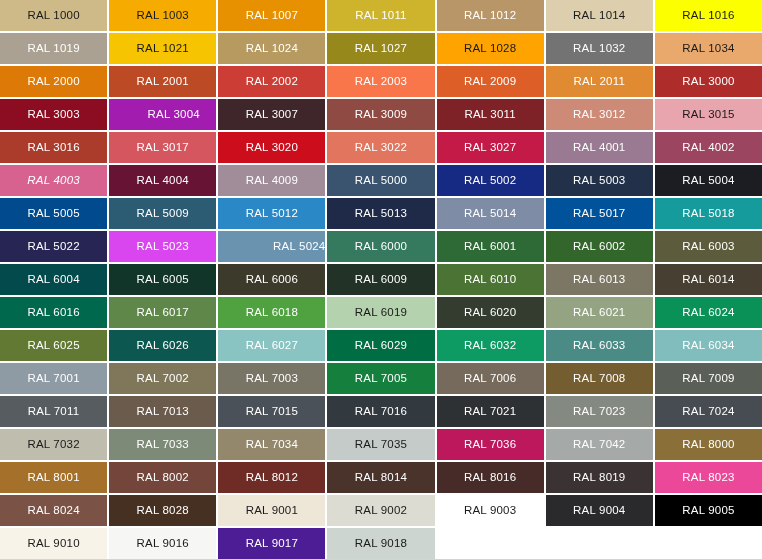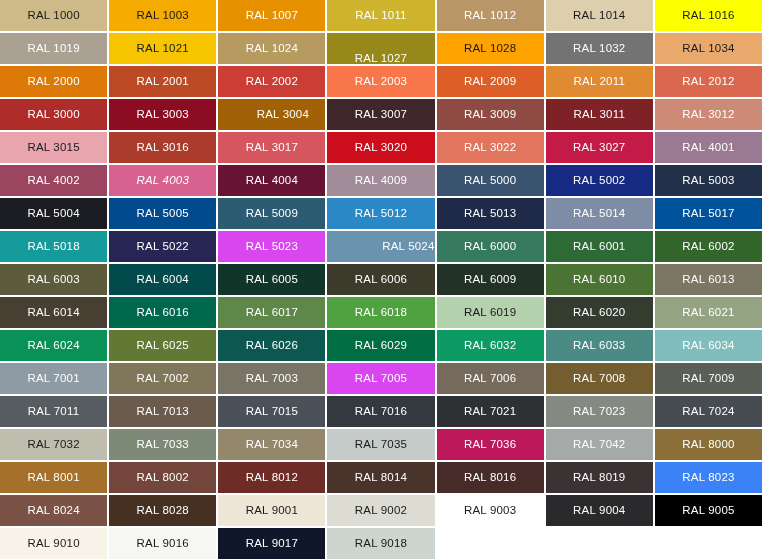--- a/index.html
+++ b/index.html
@@ -68,21 +68,21 @@
     </div>
     <div class="swatch" style="background: rgb(171, 161, 146);">
       <span class="swatch-label" style="color: rgb(255, 255, 255);">RAL 1019</span>
     </div>
     <div class="swatch" style="background: rgb(246, 196, 0);">
       <span class="swatch-label" style="color: rgb(26, 26, 26);">RAL 1021</span>
     </div>
     <div class="swatch" style="background: rgb(183, 154, 96);">
       <span class="swatch-label" style="color: rgb(255, 255, 255);">RAL 1024</span>
     </div>
-    <div class="swatch" style="background: rgb(150, 136, 27); align-items: flex-end;">
+    <div class="swatch" style="background: rgb(150, 136, 27);">
       <span class="swatch-label" style="color: rgb(255, 255, 255);">RAL 1027</span>
     </div>
     <div class="swatch" style="background: rgb(255, 163, 0);">
       <span class="swatch-label" style="color: rgb(26, 26, 26);">RAL 1028</span>
     </div>
     <div class="swatch" style="background: #737373;">
       <span class="swatch-label" style="color: rgb(255, 255, 255);">RAL 1032</span>
     </div>
     <div class="swatch" style="background: rgb(234, 169, 108);">
       <span class="swatch-label" style="color: rgb(26, 26, 26);">RAL 1034</span>
@@ -98,30 +98,27 @@
     </div>
     <div class="swatch" style="background: rgb(248, 118, 74);">
       <span class="swatch-label" style="color: rgb(255, 255, 255);">RAL 2003</span>
     </div>
     <div class="swatch" style="background: rgb(221, 95, 39);">
       <span class="swatch-label" style="color: rgb(255, 255, 255);">RAL 2009</span>
     </div>
     <div class="swatch" style="background: rgb(224, 139, 49);">
       <span class="swatch-label" style="color: rgb(255, 255, 255);">RAL 2011</span>
     </div>
-    <div class="swatch" style="background: rgb(217, 104, 79);">
-      <span class="swatch-label" style="color: rgb(255, 255, 255);">RAL 2012</span>
-    </div>
     <div class="swatch" style="background: rgb(174, 44, 42);">
       <span class="swatch-label" style="color: rgb(255, 255, 255);">RAL 3000</span>
     </div>
     <div class="swatch" style="background: rgb(140, 13, 33);">
       <span class="swatch-label" style="color: rgb(255, 255, 255);">RAL 3003</span>
     </div>
-    <div class="swatch" style="background: #a16207; padding-left: 22px;">
+    <div class="swatch" style="background: #a21caf; padding-left: 22px;">
       <span class="swatch-label" style="color: rgb(255, 255, 255);">RAL 3004</span>
     </div>
     <div class="swatch" style="background: rgb(63, 38, 42);">
       <span class="swatch-label" style="color: rgb(255, 255, 255);">RAL 3007</span>
     </div>
     <div class="swatch" style="background: rgb(143, 74, 68);">
       <span class="swatch-label" style="color: rgb(255, 255, 255);">RAL 3009</span>
     </div>
     <div class="swatch" style="background: rgb(126, 34, 40);">
       <span class="swatch-label" style="color: rgb(255, 255, 255);">RAL 3011</span>
@@ -257,20 +254,23 @@
     </div>
     <div class="swatch" style="background: rgb(10, 145, 88);">
       <span class="swatch-label" style="color: rgb(255, 255, 255);">RAL 6024</span>
     </div>
     <div class="swatch" style="background: rgb(98, 121, 52);">
       <span class="swatch-label" style="color: rgb(255, 255, 255);">RAL 6025</span>
     </div>
     <div class="swatch" style="background: rgb(12, 88, 80);">
       <span class="swatch-label" style="color: rgb(255, 255, 255);">RAL 6026</span>
     </div>
+    <div class="swatch" style="background: rgb(137, 196, 194);">
+      <span class="swatch-label" style="color: rgb(255, 255, 255);">RAL 6027</span>
+    </div>
     <div class="swatch" style="background: rgb(0, 110, 66);">
       <span class="swatch-label" style="color: rgb(255, 255, 255);">RAL 6029</span>
     </div>
     <div class="swatch" style="background: rgb(14, 155, 99);">
       <span class="swatch-label" style="color: rgb(255, 255, 255);">RAL 6032</span>
     </div>
     <div class="swatch" style="background: rgb(75, 139, 133);">
       <span class="swatch-label" style="color: rgb(255, 255, 255);">RAL 6033</span>
     </div>
     <div class="swatch" style="background: rgb(130, 189, 189);">
@@ -278,21 +278,21 @@
     </div>
     <div class="swatch" style="background: rgb(142, 154, 164);">
       <span class="swatch-label" style="color: rgb(255, 255, 255);">RAL 7001</span>
     </div>
     <div class="swatch" style="background: rgb(128, 118, 90);">
       <span class="swatch-label" style="color: rgb(255, 255, 255);">RAL 7002</span>
     </div>
     <div class="swatch" style="background: rgb(120, 117, 103);">
       <span class="swatch-label" style="color: rgb(255, 255, 255);">RAL 7003</span>
     </div>
-    <div class="swatch" style="background: #d946ef;">
+    <div class="swatch" style="background: #15803d;">
       <span class="swatch-label" style="color: rgb(255, 255, 255);">RAL 7005</span>
     </div>
     <div class="swatch" style="background: rgb(118, 106, 93);">
       <span class="swatch-label" style="color: rgb(255, 255, 255);">RAL 7006</span>
     </div>
     <div class="swatch" style="background: rgb(116, 94, 49);">
       <span class="swatch-label" style="color: rgb(255, 255, 255);">RAL 7008</span>
     </div>
     <div class="swatch" style="background: rgb(90, 96, 88);">
       <span class="swatch-label" style="color: rgb(255, 255, 255);">RAL 7009</span>
@@ -350,21 +350,21 @@
     </div>
     <div class="swatch" style="background: rgb(73, 51, 42);">
       <span class="swatch-label" style="color: rgb(255, 255, 255);">RAL 8014</span>
     </div>
     <div class="swatch" style="background: rgb(71, 43, 40);">
       <span class="swatch-label" style="color: rgb(255, 255, 255);">RAL 8016</span>
     </div>
     <div class="swatch" style="background: rgb(59, 50, 52);">
       <span class="swatch-label" style="color: rgb(255, 255, 255);">RAL 8019</span>
     </div>
-    <div class="swatch" style="background: #3b82f6;">
+    <div class="swatch" style="background: #ec4899;">
       <span class="swatch-label" style="color: rgb(255, 255, 255);">RAL 8023</span>
     </div>
     <div class="swatch" style="background: rgb(122, 83, 70);">
       <span class="swatch-label" style="color: rgb(255, 255, 255);">RAL 8024</span>
     </div>
     <div class="swatch" style="background: rgb(69, 48, 33);">
       <span class="swatch-label" style="color: rgb(255, 255, 255);">RAL 8028</span>
     </div>
     <div class="swatch" style="background: rgb(238, 231, 216);">
       <span class="swatch-label" style="color: rgb(26, 26, 26);">RAL 9001</span>
@@ -380,19 +380,19 @@
     </div>
     <div class="swatch" style="background: rgb(0, 0, 0);">
       <span class="swatch-label" style="color: rgb(255, 255, 255);">RAL 9005</span>
     </div>
     <div class="swatch" style="background: rgb(248, 243, 232);">
       <span class="swatch-label" style="color: rgb(26, 26, 26);">RAL 9010</span>
     </div>
     <div class="swatch" style="background: rgb(246, 246, 244);">
       <span class="swatch-label" style="color: rgb(26, 26, 26);">RAL 9016</span>
     </div>
-    <div class="swatch" style="background: #0f172a; justify-content: center;">
+    <div class="swatch" style="background: #4c1d95; justify-content: center;">
       <span class="swatch-label" style="color: rgb(255, 255, 255);">RAL 9017</span>
     </div>
     <div class="swatch" style="background: rgb(205, 213, 208);">
       <span class="swatch-label" style="color: rgb(26, 26, 26);">RAL 9018</span>
     </div>
   </div>
 
 </body></html>

